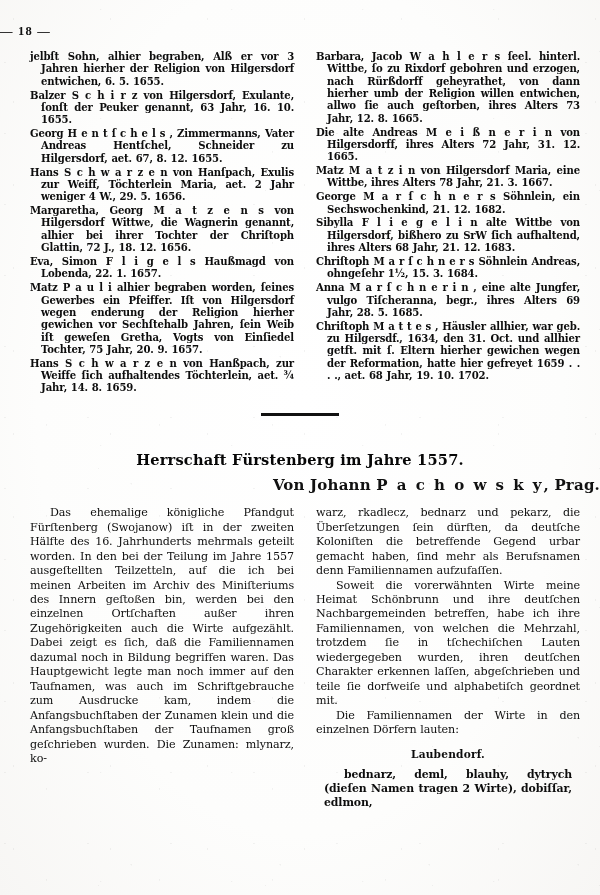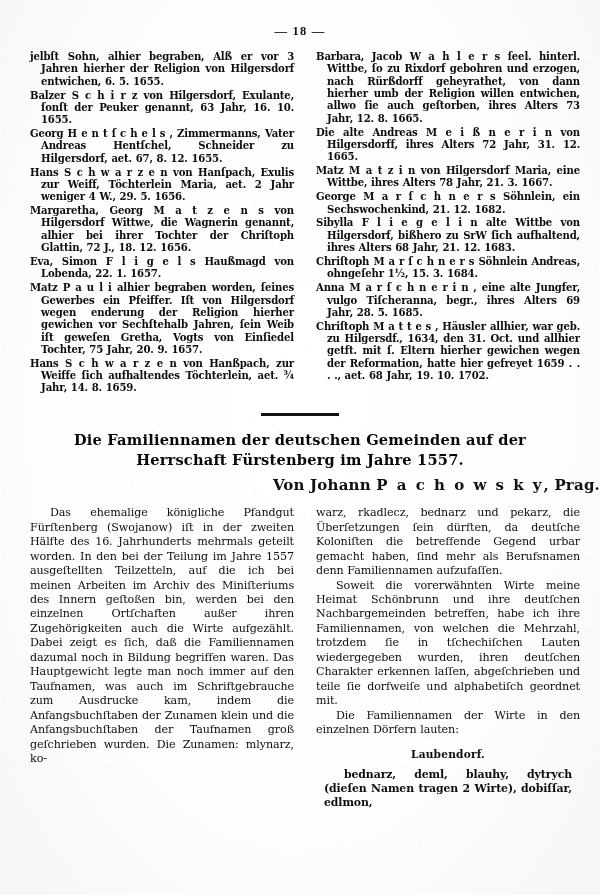--- a/index.html
+++ b/index.html
@@ -19,21 +19,21 @@
   .page {
     position: absolute;
     inset: 0;
     padding: 0;
     background:
       radial-gradient(ellipse at 50% 45%, #ffffff 0%, #fdfdfc 62%, #f7f6f4 100%);
   }
 
   
   .folio {
-    text-align: center;
+    text-align: left;
     font-family: "Liberation Serif", "DejaVu Serif", serif;
     font-weight: bold;
     font-size: 12.5px;
     letter-spacing: 1.2px;
     padding-top: 24px;
     color: #111;
   }
 
   
   .cols {
@@ -182,21 +182,21 @@
       <p class="entry">Anna M a r ſ c h n e r i n , eine alte Jungfer, vulgo Tiſcheranna, begr., ihres Alters 69 Jahr, 28. 5. 1685.</p>
       <p class="entry">Chriſtoph M a t t e s , Häusler allhier, war geb. zu Hilgersdf., 1634, den 31. Oct. und allhier getft. mit ſ. Eltern hierher gewichen wegen der Reformation, hatte hier gefreyet 1659 . . . ., aet. 68 Jahr, 19. 10. 1702.</p>
     </div>
   </div>
 
   <div class="rule-wrap">
     <div class="rule"></div>
   </div>
 
   <h1 class="title">
-    <span>Die Familiennamen der deutschen Gemeinden auf der</span><br>
+    <br>
     <span>Herrschaft Fürstenberg im Jahre 1557.</span>
   </h1>
   <p class="byline"><span>Von Johann </span><span class="sp">P a c h o w s k y</span><span>, Prag.</span></p>
 
   <div class="cols article">
     <div class="col">
       <p class="para">Das ehemalige königliche Pfandgut Fürſtenberg (Swojanow) iſt in der zweiten Hälfte des 16. Jahrhunderts mehrmals geteilt worden. In den bei der Teilung im Jahre 1557 ausgeſtellten Teilzetteln, auf die ich bei meinen Arbeiten im Archiv des Miniſteriums des Innern geſtoßen bin, werden bei den einzelnen Ortſchaften außer ihren Zugehörigkeiten auch die Wirte aufgezählt. Dabei zeigt es ſich, daß die Familiennamen dazumal noch in Bildung begriffen waren. Das Hauptgewicht legte man noch immer auf den Taufnamen, was auch im Schriftgebrauche zum Ausdrucke kam, indem die Anfangsbuchſtaben der Zunamen klein und die Anfangsbuchſtaben der Taufnamen groß geſchrieben wurden. Die Zunamen: mlynarz, ko-</p>
     </div>
     <div class="col">
       <p class="para cont">warz, rkadlecz, bednarz und pekarz, die Überſetzungen ſein dürften, da deutſche Koloniſten die betreffende Gegend urbar gemacht haben, ſind mehr als Berufsnamen denn Familiennamen aufzufaſſen.</p>

